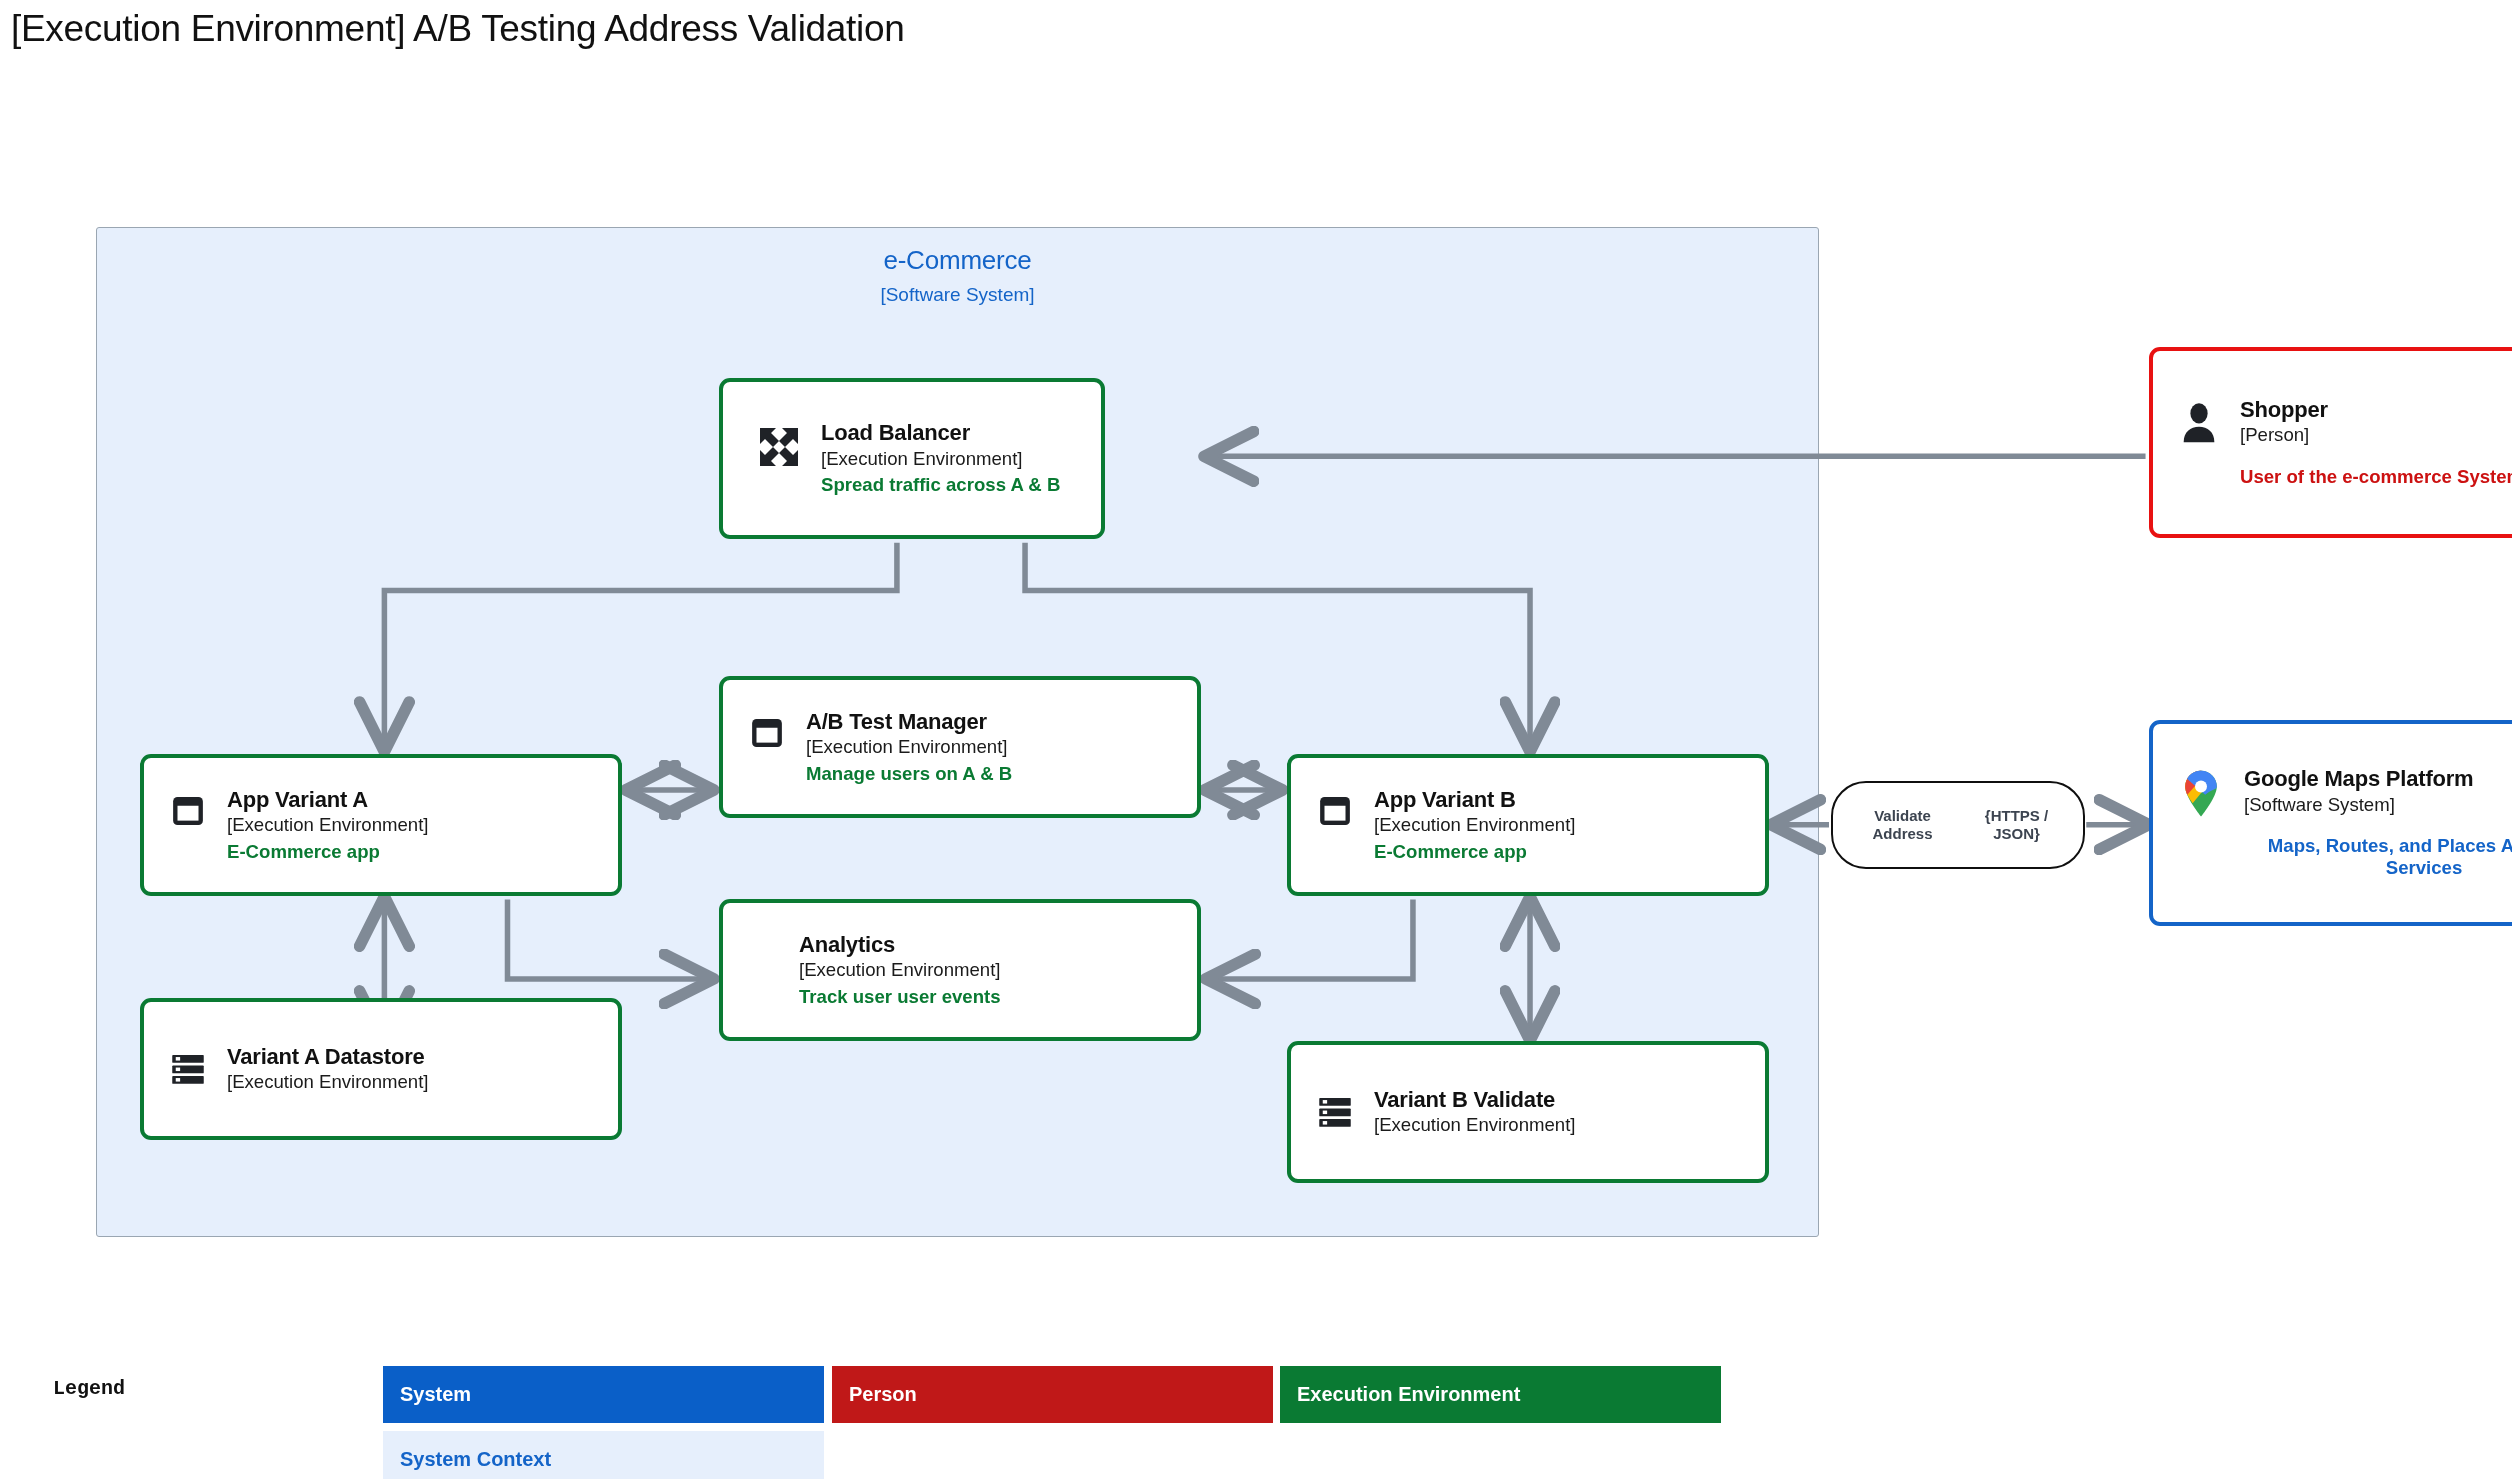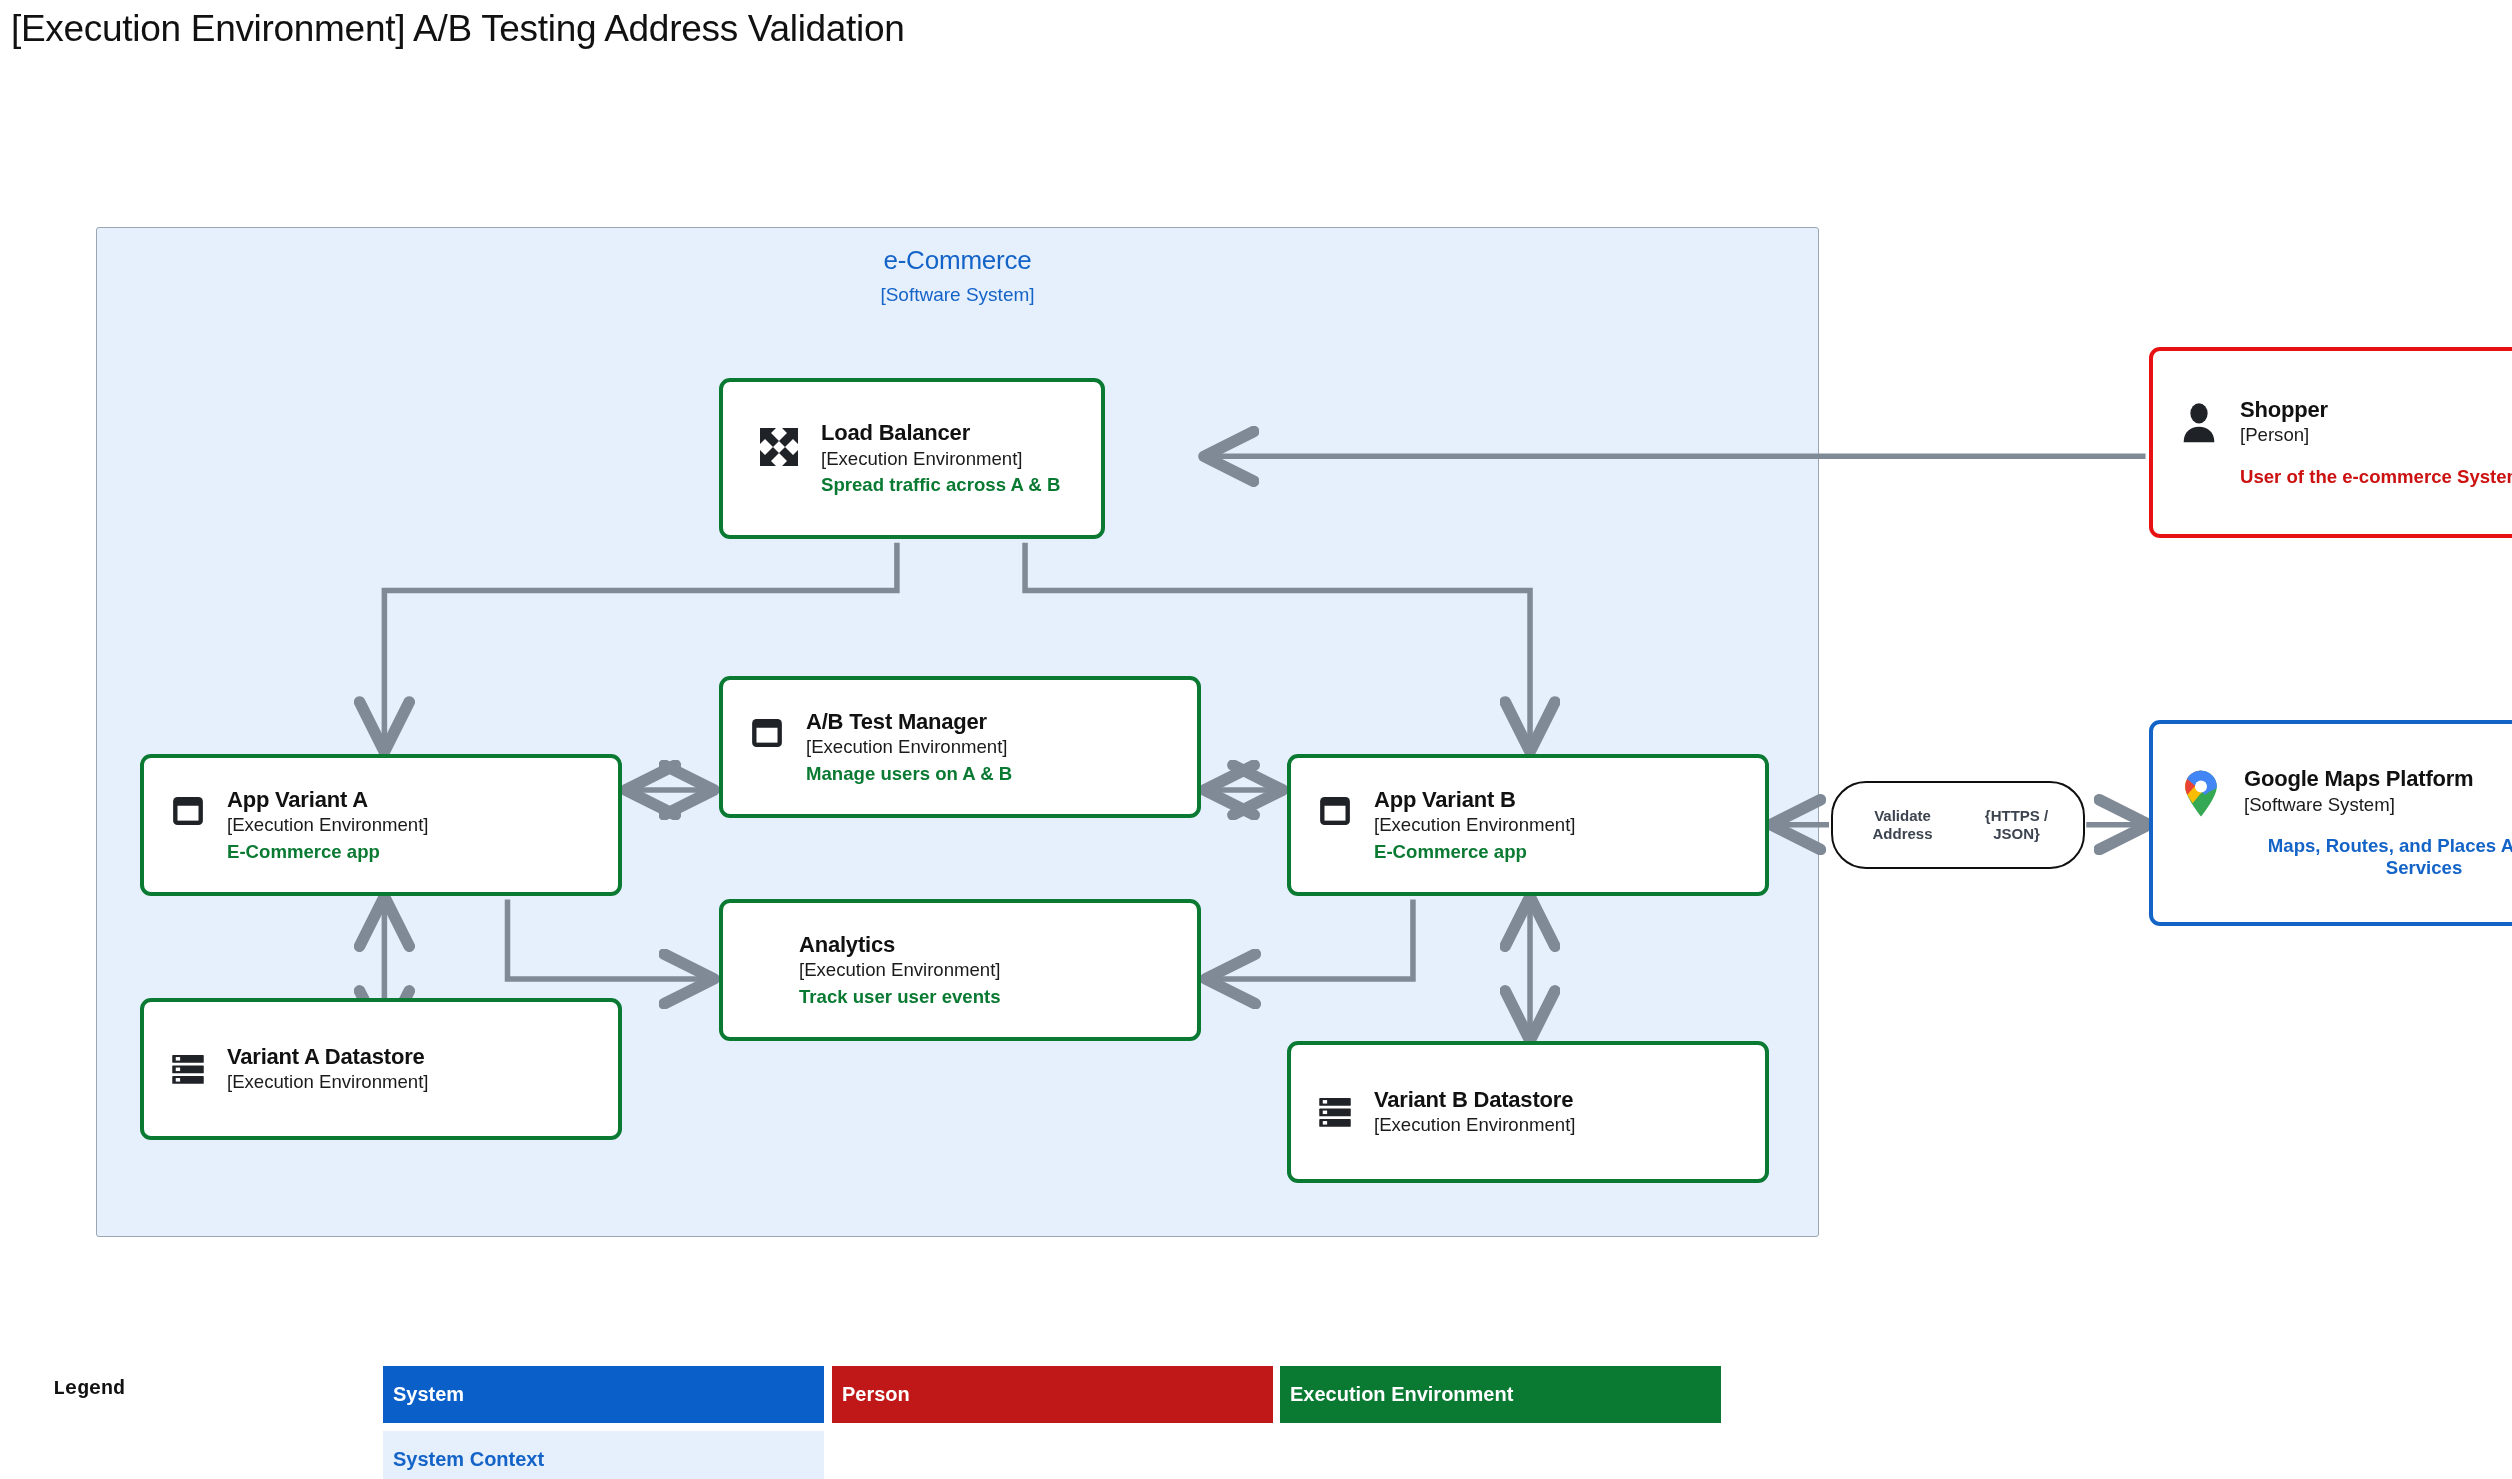--- a/index.html
+++ b/index.html
@@ -76,21 +76,21 @@
     text-align:center;padding:0 11px;
   }
   .edge-pill .l1,.edge-pill .l2{font-size:15px;font-weight:700;color:#3c4450;line-height:1.22;}
   #pill-validate{left:1831px;top:781px;width:254px;height:88px;}
 
   
   #legend{position:absolute;left:0;top:1352px;width:2642px;height:128px;}
   #legend .lg-title{position:absolute;left:53px;top:25px;font-size:20px;font-weight:700;color:#111;font-family:Liberation Mono, monospace;}
   .swatch{
     position:absolute;box-sizing:border-box;display:flex;align-items:center;
-    padding-left:10px;font-size:20px;font-weight:700;
+    padding-left:17px;font-size:20px;font-weight:700;
   }
   #sw-system {left:383px; top:14px; width:441px;height:57px;background:#0a5fc8;color:#ffffff;}
   #sw-person {left:832px;top:14px;width:441px;height:57px;background:#c01818;color:#ffffff;}
   #sw-exec   {left:1280px;top:14px;width:441px;height:57px;background:#0a7a33;color:#ffffff;}
   #sw-ctx    {left:383px; top:79px;width:441px;height:57px;background:#e6effc;color:#1464c8;}
 </style>
 </head>
 <body>
 
 <div id="canvas">
@@ -249,21 +249,21 @@
             <rect x="6" y="33" width="36" height="9" rx="1"></rect>
           </g>
           <g fill="#ffffff">
             <rect x="10" y="11.5" width="5" height="4"></rect>
             <rect x="10" y="23.5" width="5" height="4"></rect>
             <rect x="10" y="35.5" width="5" height="4"></rect>
           </g>
         </svg>
       </div>
       <div class="ntext">
-        <div class="nname">Variant B Datastore</div>
+        <div class="nname">Variant B Validate</div>
         <div class="ntype">[Execution Environment]</div>
       </div>
     </div>
   </div>
 
   <div class="node person" id="n-shopper">
     <div class="nbody">
       <div class="nicon">
         <svg class="ico" width="46" height="46" viewBox="0 0 48 48">
           <ellipse cx="24" cy="14" rx="9" ry="10.5" fill="#1f2227"></ellipse>

